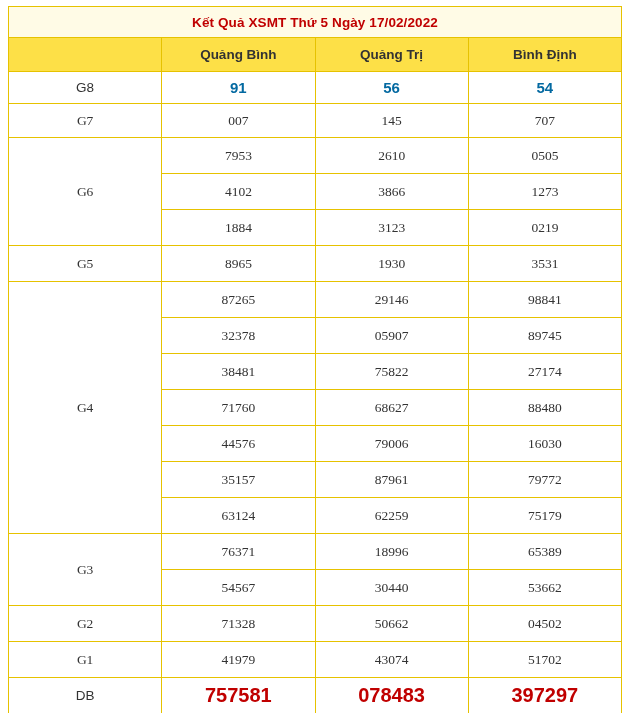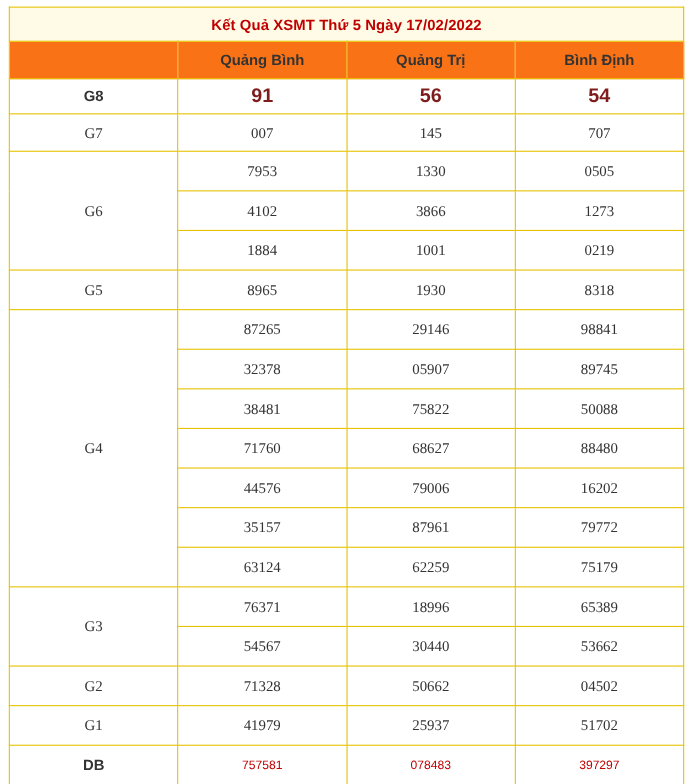--- a/index.html
+++ b/index.html
@@ -28,49 +28,49 @@
   .title-cell {
     background: #fffbe6;
     color: #c00000;
     font-weight: bold;
     font-size: 13.5px;
     height: 30px;
     border: 1px solid #e6c200;
     letter-spacing: 0.1px;
   }
   .prov-cell {
-    background: #f97316;
+    background: #fde047;
     font-weight: bold;
     font-size: 13.5px;
     color: #333333;
     height: 33px;
   }
   .label-cell {
     font-size: 12.5px;
     color: #333333;
     width: 84px;
   }
   .label-red {
     color: #c00000;
-    font-weight: bold;
+    font-weight: normal;
   }
   .num-cell {
     font-size: 13.5px;
     color: #333333;
     height: 35px;
   }
   .num-red {
-    color: #7f1d1d;
+    color: #0369a1;
     font-weight: bold;
-    font-size: 18px;
+    font-size: 15px;
   }
   .db-cell {
     color: #c00000;
-    font-weight: normal;
-    font-size: 11px;
+    font-weight: bold;
+    font-size: 20px;
   }
   .row-g8 td { height: 31px; }
   .row-g7 td { height: 33px; font-family: Liberation Serif, serif; }
   .row-sub td { height: 35px; font-family: Liberation Serif, serif; }
   .row-db td { height: 35px; }
 </style>
 </head>
 <body>
 
 <table class="lottery-table">
@@ -95,66 +95,66 @@
     <tr class="row-g7">
       <td class="num-cell label-cell">G7</td>
       <td class="num-cell">007</td>
       <td class="num-cell">145</td>
       <td class="num-cell">707</td>
     </tr>
 
     <tr class="row-sub">
       <td class="num-cell label-cell" rowspan="3">G6</td>
       <td class="num-cell">7953</td>
-      <td class="num-cell">1330</td>
+      <td class="num-cell">2610</td>
       <td class="num-cell">0505</td>
     </tr>
     <tr class="row-sub">
       <td class="num-cell">4102</td>
       <td class="num-cell">3866</td>
       <td class="num-cell">1273</td>
     </tr>
     <tr class="row-sub">
       <td class="num-cell">1884</td>
-      <td class="num-cell">1001</td>
+      <td class="num-cell">3123</td>
       <td class="num-cell">0219</td>
     </tr>
 
     <tr class="row-sub">
       <td class="num-cell label-cell">G5</td>
       <td class="num-cell">8965</td>
       <td class="num-cell">1930</td>
-      <td class="num-cell">8318</td>
+      <td class="num-cell">3531</td>
     </tr>
 
     <tr class="row-sub">
       <td class="num-cell label-cell" rowspan="7">G4</td>
       <td class="num-cell">87265</td>
       <td class="num-cell">29146</td>
       <td class="num-cell">98841</td>
     </tr>
     <tr class="row-sub">
       <td class="num-cell">32378</td>
       <td class="num-cell">05907</td>
       <td class="num-cell">89745</td>
     </tr>
     <tr class="row-sub">
       <td class="num-cell">38481</td>
       <td class="num-cell">75822</td>
-      <td class="num-cell">50088</td>
+      <td class="num-cell">27174</td>
     </tr>
     <tr class="row-sub">
       <td class="num-cell">71760</td>
       <td class="num-cell">68627</td>
       <td class="num-cell">88480</td>
     </tr>
     <tr class="row-sub">
       <td class="num-cell">44576</td>
       <td class="num-cell">79006</td>
-      <td class="num-cell">16202</td>
+      <td class="num-cell">16030</td>
     </tr>
     <tr class="row-sub">
       <td class="num-cell">35157</td>
       <td class="num-cell">87961</td>
       <td class="num-cell">79772</td>
     </tr>
     <tr class="row-sub">
       <td class="num-cell">63124</td>
       <td class="num-cell">62259</td>
       <td class="num-cell">75179</td>
@@ -175,21 +175,21 @@
     <tr class="row-sub">
       <td class="num-cell label-cell">G2</td>
       <td class="num-cell">71328</td>
       <td class="num-cell">50662</td>
       <td class="num-cell">04502</td>
     </tr>
 
     <tr class="row-sub">
       <td class="num-cell label-cell">G1</td>
       <td class="num-cell">41979</td>
-      <td class="num-cell">25937</td>
+      <td class="num-cell">43074</td>
       <td class="num-cell">51702</td>
     </tr>
 
     <tr class="row-db">
       <td class="num-cell label-cell label-red">DB</td>
       <td class="num-cell db-cell">757581</td>
       <td class="num-cell db-cell">078483</td>
       <td class="num-cell db-cell">397297</td>
     </tr>
   </tbody>

